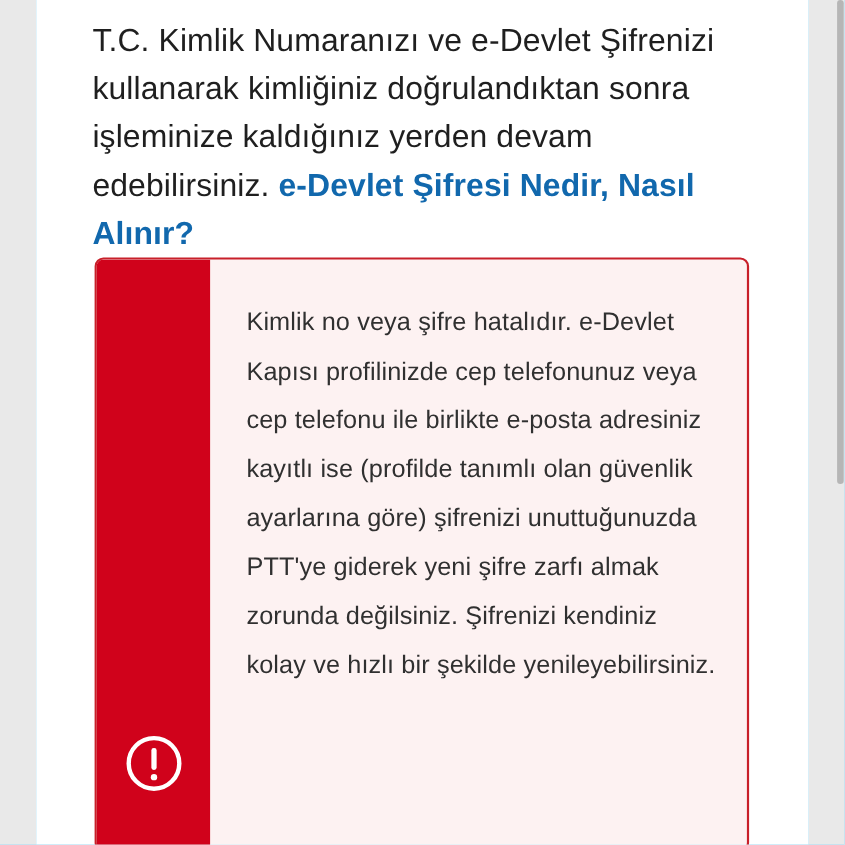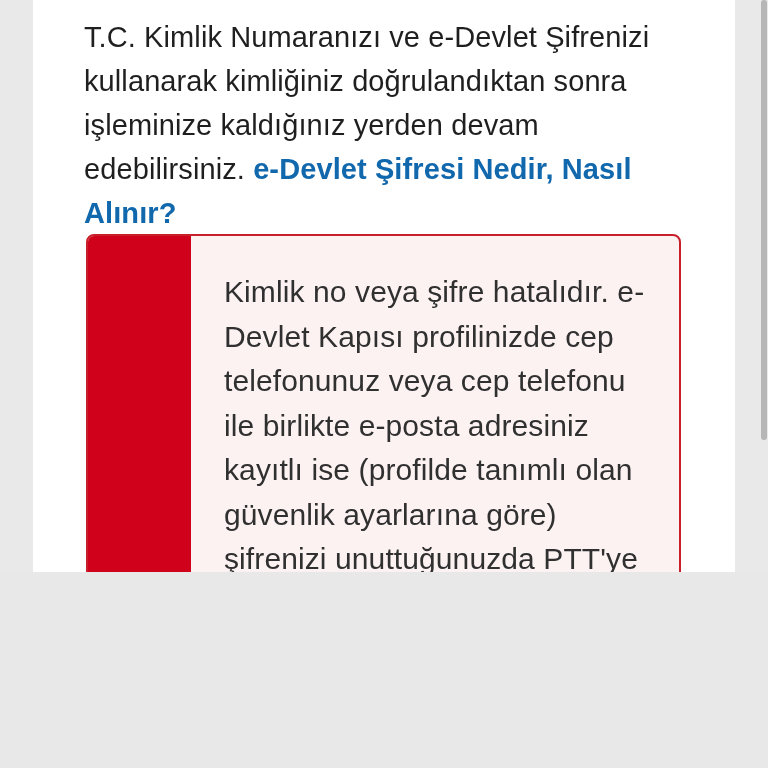--- a/index.html
+++ b/index.html
@@ -10,21 +10,21 @@
     width: 768px;
     height: 768px;
     overflow: hidden;
     background: #e8e8e8;
     font-family: "Liberation Sans", sans-serif;
   }
 
   .viewport {
     position: relative;
     width: 768px;
-    height: 572px;
+    height: 768px;
     background: #7dd3fc;
     overflow: hidden;
   }
 
   
   .page-card {
     position: absolute;
     left: 33px;
     top: 0;
     width: 702px;
@@ -115,21 +115,21 @@
     height: 52px;
   }
   .alert-icon svg {
     display: block;
   }
   .alert-text {
     position: absolute;
     left: 136px;
     top: 34px;
     width: 430px;
-    font-size: 30px;
+    font-size: 23px;
     line-height: 44.5px;
     color: #303030;
     letter-spacing: 0.1px;
   }
 </style>
 </head>
 <body>
 
 <div class="viewport">
 

